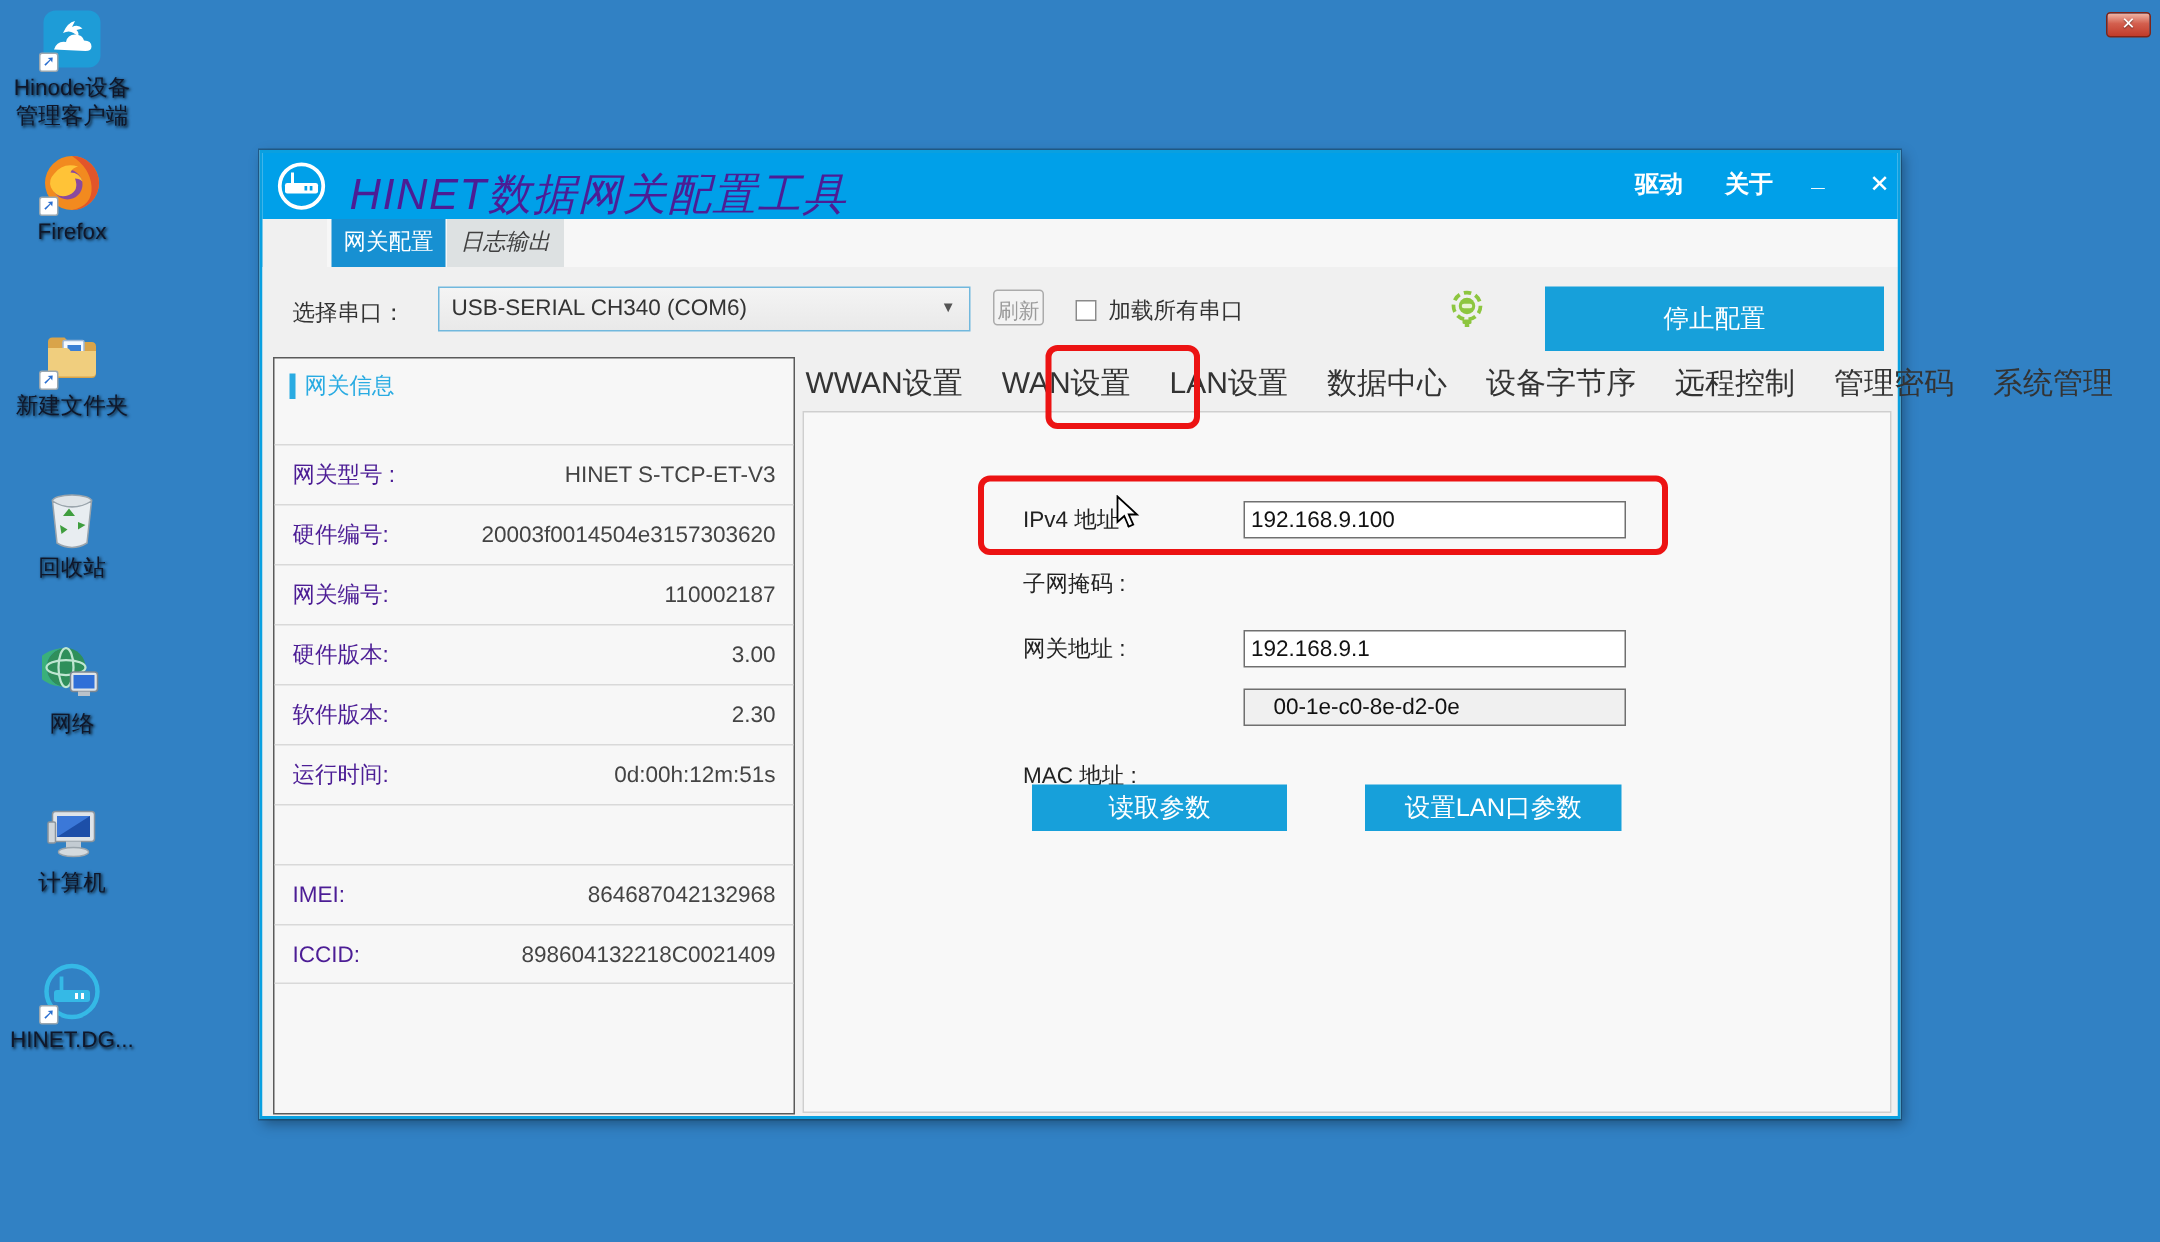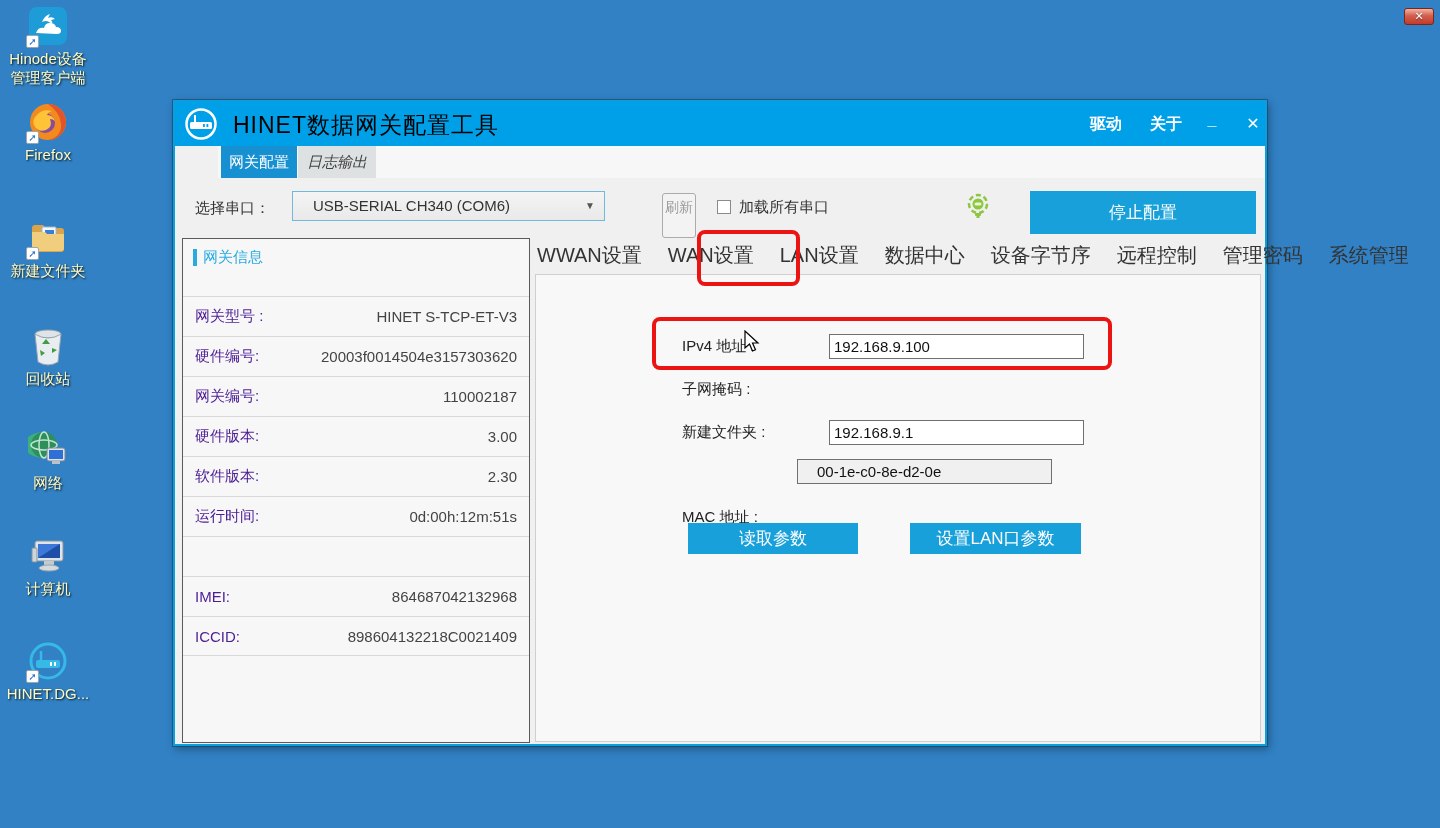--- a/index.html
+++ b/index.html
@@ -16,65 +16,65 @@
     background:linear-gradient(#f0b5a5,#d35f4e 45%,#c13b2a);
     border:1px solid #7e2418; border-radius:3px;
     color:#fff; font-size:11px; font-weight:bold; line-height:14px;
     text-align:center; cursor:pointer; text-shadow:0 1px 1px rgba(0,0,0,.5);
   }
 
   
   .desk-item { position:absolute; left:0; width:96px; text-align:center; cursor:pointer; }
   .desk-item .ic { width:40px; height:40px; margin:0 auto; position:relative; }
   .desk-item .lbl {
-    margin-top:4px; color:#fef9c3; font-size:15px; line-height:1.25;
+    margin-top:4px; color:#0f172a; font-size:15px; line-height:1.25;
     white-space:pre-line; text-shadow:1px 1px 2px rgba(0,0,0,.85);
   }
   .shortcut-badge {
     position:absolute; left:-2px; bottom:-2px; width:13px; height:13px;
     background:#fff; border:1px solid #9aa7b0; border-radius:2px;
     color:#2a6fd0; font-size:10px; line-height:11px; text-align:center; font-weight:bold;
   }
 
   
   .window {
     position:absolute; left:173px; top:100px; width:1094px; height:646px;
     background:#f0f0f0; border:2px solid #0aa0e0;
     box-shadow:0 0 0 1px rgba(20,60,90,.55), 2px 3px 8px rgba(0,0,0,.35);
   }
   .titlebar {
     position:absolute; left:0; top:0; right:0; height:44px;
     background:#00a0e9; color:#fff; display:flex; align-items:center;
   }
   .app-icon { position:absolute; left:9px; top:5px; width:34px; height:34px; }
-  .title-text { position:absolute; left:58px; top:8px; font-size:23px; letter-spacing:1px; color:#000000; }
+  .title-text { position:absolute; left:58px; top:8px; font-size:29px; letter-spacing:1px; color:#4c1d95;font-style:italic; }
   .tb-btn { position:absolute; top:0; height:44px; line-height:44px; color:#fff; cursor:pointer; text-align:center; }
   .tb-driver { left:905px; width:52px; font-size:16px; font-weight:bold; }
   .tb-about  { left:965px; width:52px; font-size:16px; font-weight:bold; }
   .tb-min    { left:1018px; width:38px; font-size:16px; font-weight:bold; line-height:36px; }
   .tb-close  { left:1058px; width:40px; font-size:16px; font-weight:bold; }
 
   
   .main-tabs { position:absolute; left:0; top:44px; right:0; height:32px; background:#f7f7f7;margin-left:43px; }
   .mtab { position:absolute; top:0; height:32px; line-height:32px; text-align:center; font-size:15px; cursor:pointer; }
   .mtab.active { left:3px; width:76px; background:#1790d2; color:#fff; }
   .mtab.inactive { left:80px; width:78px; background:#dde1e2; color:#404040;font-style:italic; }
 
   
   .content { position:absolute; left:0; top:76px; right:0; bottom:0; background:#f0f0f0; }
 
   .serial-label { position:absolute; left:20px; top:21px; font-size:15px; color:#333; }
   .combo {
-    position:absolute; left:117px; top:13px; width:313px; height:30px;
+    position:absolute; left:117px; top:13px; width:355px; height:30px;
     border:1px solid #71b8dd; background:linear-gradient(#f4f4f4,#e9e9e9);
-    font-size:15px; color:#333; line-height:28px; padding-left:20px; cursor:pointer;
+    font-size:15px; color:#333; line-height:28px; padding-left:8px; cursor:pointer;
   }
   .combo .arr { position:absolute; right:9px; top:0; line-height:28px; font-size:10px; color:#555; }
   .btn-refresh {
-    position:absolute; left:487px; top:15px; width:34px; height:45px;
+    position:absolute; left:487px; top:15px; width:34px; height:24px;
     border:1px solid #ababab; border-radius:3px; background:#f3f3f3;
     color:#9b9b9b; font-size:14px; line-height:26px; text-align:center; cursor:pointer;
   }
   .chk { position:absolute; left:542px; top:22px; width:14px; height:14px; border:1px solid #8a8a8a; background:#fff; cursor:pointer; }
   .chk-lbl { position:absolute; left:564px; top:20px; font-size:15px; color:#333; }
   .status-bulb { position:absolute; left:791px; top:15px; width:24px; height:26px; }
   .btn-stop {
     position:absolute; left:855px; top:13px; width:226px; height:43px;
     background:#17a0da; border:none; color:#fff; font-size:17px; cursor:pointer;
     font-family:inherit;
@@ -319,25 +319,25 @@
       <div class="stab">系统管理</div>
     </div>
 
     <div class="panel"></div>
 
     <div class="f-lbl" style="left:507px; top:159px;">IPv4 地址 :</div>
     <input class="f-inp" style="left: 654px; top: 156px;" value="192.168.9.100">
 
     <div class="f-lbl" style="left:507px; top:202px;">子网掩码 :</div>
 
-    <div class="f-lbl" style="left:507px; top:245px;">新建文件夹 :</div>
+    <div class="f-lbl" style="left:507px; top:245px;">网关地址 :</div>
     <input class="f-inp" style="left: 654px; top: 242px;" value="192.168.9.1">
 
     <div class="f-lbl" style="left:507px; top:284px;margin-top:46px;">MAC 地址 :</div>
-    <input class="f-inp ro" style="left: 622px; top: 281px; padding-left: 19px;" value="00-1e-c0-8e-d2-0e">
+    <input class="f-inp ro" style="left: 654px; top: 281px; padding-left: 19px;" value="00-1e-c0-8e-d2-0e">
 
     <button class="btn-blue" style="left:735px; top:345px; width:171px;">设置LAN口参数</button>
     <button class="btn-blue" style="left:513px; top:345px; width:170px;">读取参数</button>
 
     <div class="red-box" style="left:522px; top:52px; width:103px; height:56px;"></div>
     <div class="red-box" style="left:477px; top:139px; width:460px; height:53px;"></div>
 
     <svg class="cursor-svg" style="left:569px; top:152px;" width="18" height="24" viewBox="0 0 18 24">
       <polygon points="1,1 1,18 5.5,14 8.5,21 11.5,19.7 8.5,13 14,13" fill="#fff" stroke="#000" stroke-width="1.2"></polygon>
     </svg>

